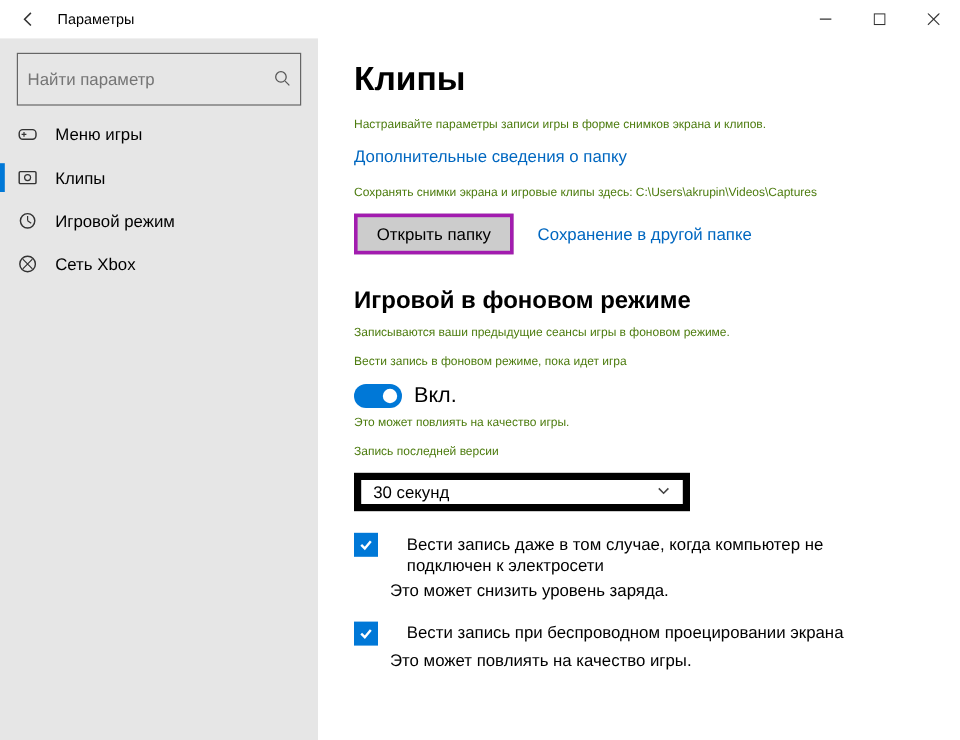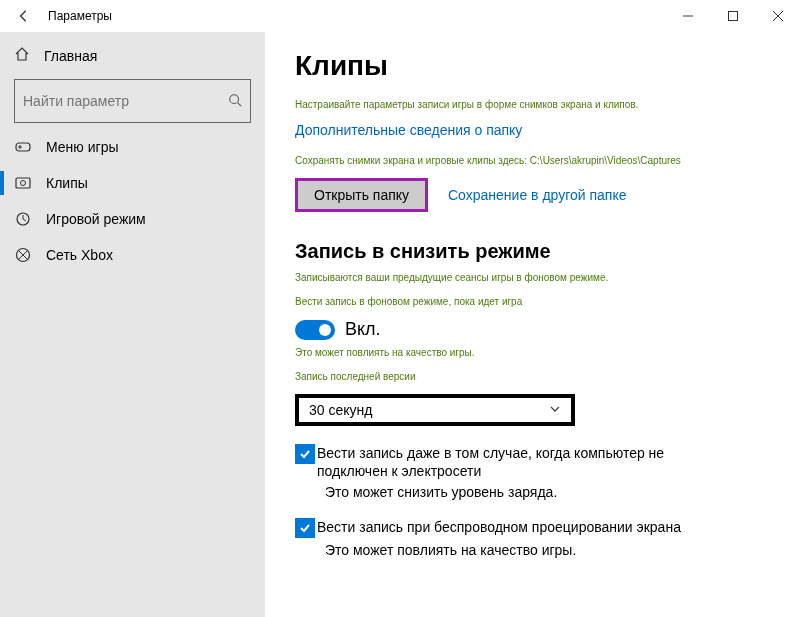--- a/index.html
+++ b/index.html
@@ -38,24 +38,24 @@
 .inline-link { color:#0067c0; margin-left: 16px; text-decoration:none; }
 
 .section-h { font-size: 20px; font-weight: 600; margin-top: 28px; margin-bottom: 8px; }
 
 .toggle { margin: 8px 0 6px 0; display:flex; align-items:center; gap: 10px;}
 .toggle-track { width: 40px; height: 20px; border-radius: 10px; background: #0078d7; position: relative; }
 .toggle-thumb { width: 12px; height: 12px; border-radius: 50%; background: #fff; position: absolute; top: 4px; right: 4px; }
 .toggle-label { font-size: 18px; }
 
 .select-wrap { margin-top: 6px; }
-.select-box { width: 280px; height: 32px; border: 4px solid #000000; display:flex; align-items:center; padding: 0 10px; justify-content:space-between; margin-top:6px; }
+.select-box { width: 280px; height: 32px; border: 6px solid #000000; display:flex; align-items:center; padding: 0 10px; justify-content:space-between; margin-top:6px; }
 .chev { color:#444; }
 
-.check-row { display:flex; align-items:flex-start; gap: 2px; margin-top: 18px; }
+.check-row { display:flex; align-items:flex-start; gap: 24px; margin-top: 18px; }
 .check-box { width: 20px; height: 20px; background: #0078d7; display:flex; align-items:center; justify-content:center; flex-shrink:0; }
 .check-box svg { stroke: #fff; }
 .check-label { font-size: 14px; line-height: 1.3; max-width: 420px;}
 .sub-note { margin-left: 30px; margin-top: 4px; font-size: 14px; }
 
 </style>
 </head>
 <body>
 
 <div class="titlebar">
@@ -80,28 +80,20 @@
         <svg width="10" height="10">
           <line x1="0" y1="0" x2="10" y2="10" stroke="#333" stroke-width="1"></line>
           <line x1="10" y1="0" x2="0" y2="10" stroke="#333" stroke-width="1"></line>
         </svg>
       </div>
   </div>
 </div>
 
 <div class="container">
   <div class="sidebar">
-    <div class="home-row">
-      <span class="icon">
-        <svg width="16" height="16" viewBox="0 0 16 16">
-            <path d="M2 8 L8 2 L14 8 M4 7 V14 H12 V7" stroke="#333" stroke-width="1.2" fill="none"></path>
-          </svg>
-      </span>
-      <span>Главная</span>
-    </div>
 
     <div class="search-wrap">
       <div class="search-box">
         <input placeholder="Найти параметр" style="">
         <span class="sicon">
           <svg width="14" height="14" viewBox="0 0 16 16">
               <circle cx="7" cy="7" r="5" stroke="#555" stroke-width="1.2" fill="none"></circle>
               <line x1="11" y1="11" x2="15" y2="15" stroke="#555" stroke-width="1.2"></line>
             </svg>
         </span>
@@ -156,21 +148,21 @@
     <h1>Клипы</h1>
     <p>Настраивайте параметры записи игры в форме снимков экрана и клипов.</p>
     <a href="#" class="link">Дополнительные сведения о папку</a>
 
     <p style="max-width:440px;">Сохранять снимки экрана и игровые клипы здесь: C:\Users\akrupin\Videos\Captures</p>
     <div class="save-row">
       <span class="btn">Открыть папку</span>
       <a href="#" class="inline-link">Сохранение в другой папке</a>
     </div>
 
-    <div class="section-h">Запись в снизить режиме</div>
+    <div class="section-h">Игровой в фоновом режиме</div>
     <p>Записываются ваши предыдущие сеансы игры в фоновом режиме.</p>
     <p style="margin-top:10px;">Вести запись в фоновом режиме, пока идет игра</p>
     <div class="toggle">
       <div class="toggle-track">
           <div class="toggle-thumb"></div>
         </div>
       <span class="toggle-label">Вкл.</span>
     </div>
     <p>Это может повлиять на качество игры.</p>
 

